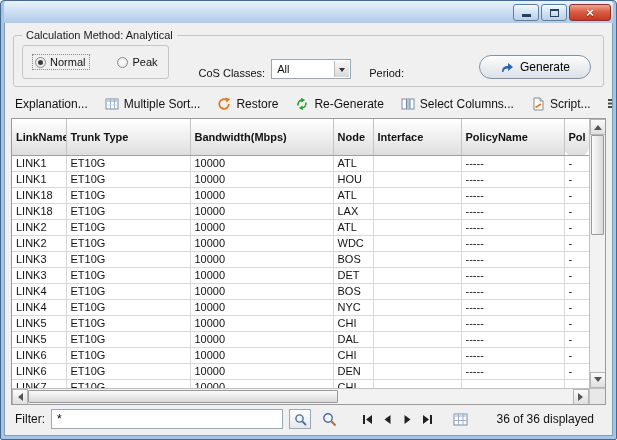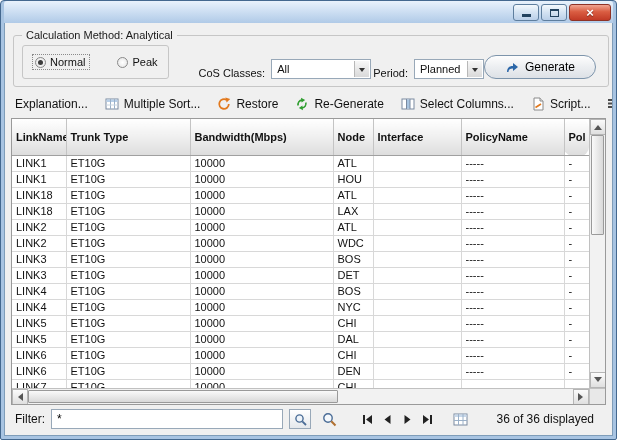--- a/index.html
+++ b/index.html
@@ -58,27 +58,27 @@
   .radio { display: flex; align-items: center; gap: 4px; cursor: default; }
   .radio.focused { outline: 1px dotted #8a8a8a; padding: 1px 4px 1px 2px; }
   .radio-circle {
     width: 11px; height: 11px; border-radius: 50%;
     border: 1px solid #8a8a8a; background: radial-gradient(#ffffff, #e2e2e2);
     display: inline-flex; align-items: center; justify-content: center;
   }
   .radio-circle .dot { width: 5px; height: 5px; border-radius: 50%; background: #3c3c3c; }
   .field-label { white-space: nowrap; }
   .cos-label { margin-left: 30px; margin-right: 6px; }
-  .period-label { margin-left: 2px; margin-right: 6px; }
+  .period-label { margin-left: 18px; margin-right: 6px; }
   .combo {
     height: 20px; border: 1px solid #98a8b8; background: #fff;
     position: relative; display: flex; align-items: center;
     padding: 0 18px 0 5px; cursor: default;
   }
-  .combo.cos { width: 100px; }
+  .combo.cos { width: 80px; }
   .combo.period { width: 70px; }
   .combo .arrow-btn {
     position: absolute; right: 1px; top: 1px; bottom: 1px; width: 15px;
     background: linear-gradient(#f7f7f7, #d9d9d9);
     border-left: 1px solid #b8b8b8;
     display: flex; align-items: center; justify-content: center;
   }
   .tri-down { width: 0; height: 0; border: 3.5px solid transparent; border-top: 4.5px solid #333; margin-top: 4px; }
   .generate-btn {
     margin-left: auto; margin-right: 4px;
@@ -213,26 +213,20 @@
         </label>
       </div>
       <span class="field-label cos-label">CoS Classes:</span>
       <div class="combo cos">
         <span class="combo-value">All</span>
         <span class="arrow-btn">
             <span class="tri-down"></span>
           </span>
       </div>
       <span class="field-label period-label">Period:</span>
-      <div class="combo period">
-        <span class="combo-value">Planned</span>
-        <span class="arrow-btn">
-            <span class="tri-down"></span>
-          </span>
-      </div>
       <button class="generate-btn">
         <svg width="14" height="12" viewBox="0 0 14 12">
             <path d="M2 11 C2 6.5 4.5 5 8 5 L8 2 L13 6 L8 10 L8 7.5 C5 7.5 3.5 8.5 3.5 11 Z" fill="#2b66a8"></path>
           </svg>
         <span>Generate</span>
       </button>
     </fieldset>
 
     <div class="toolbar">
       <div class="tool-btn">

